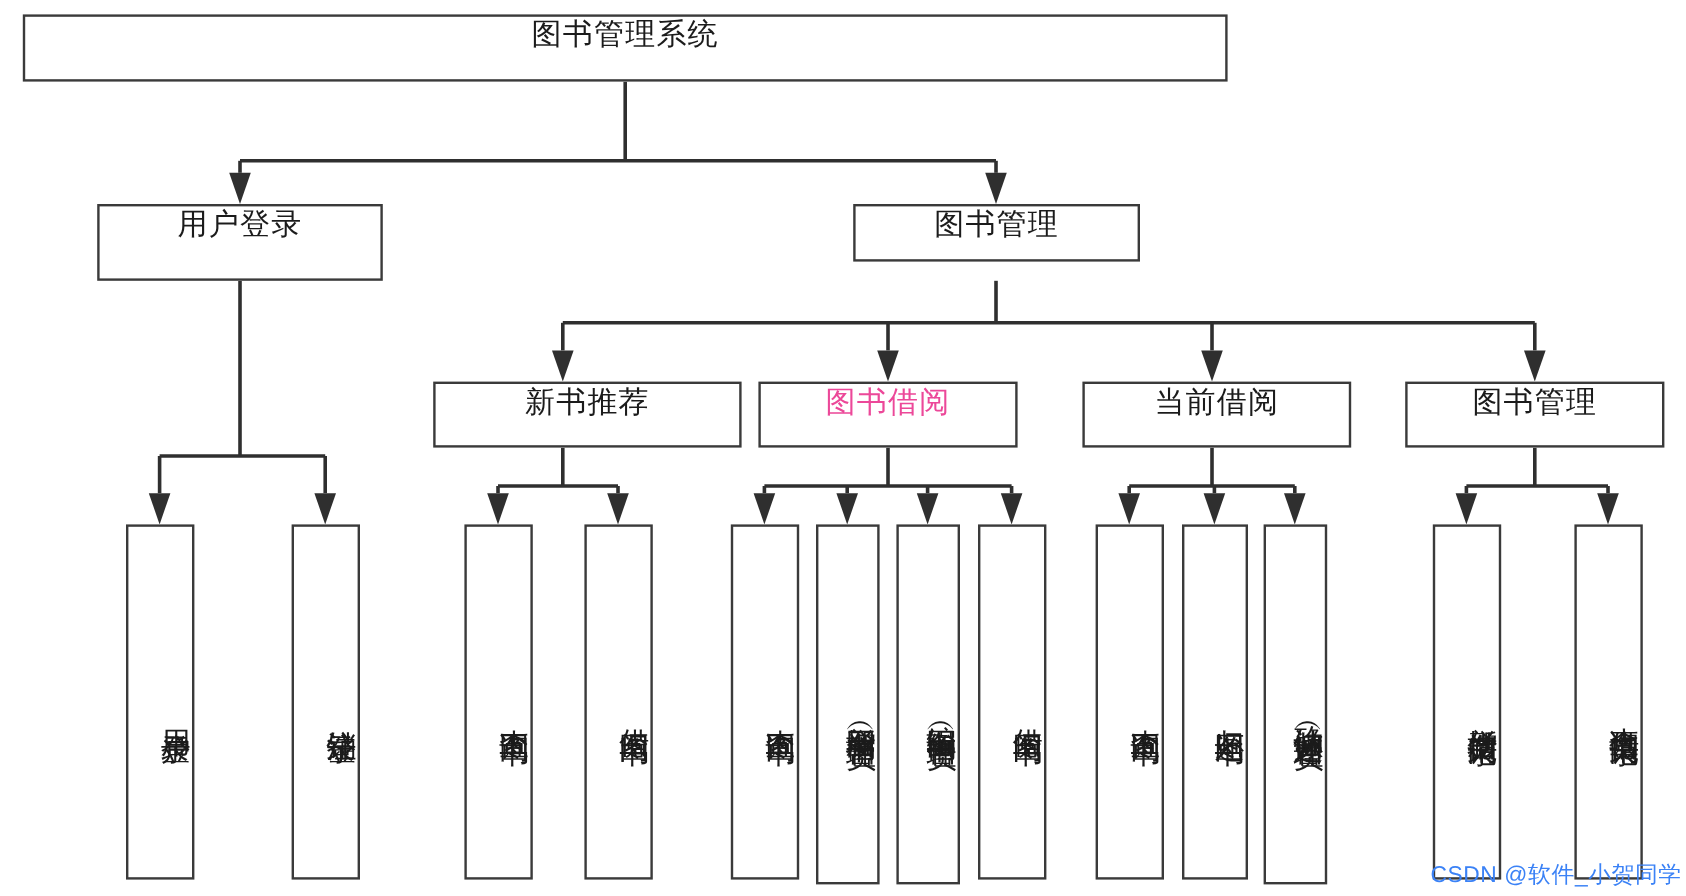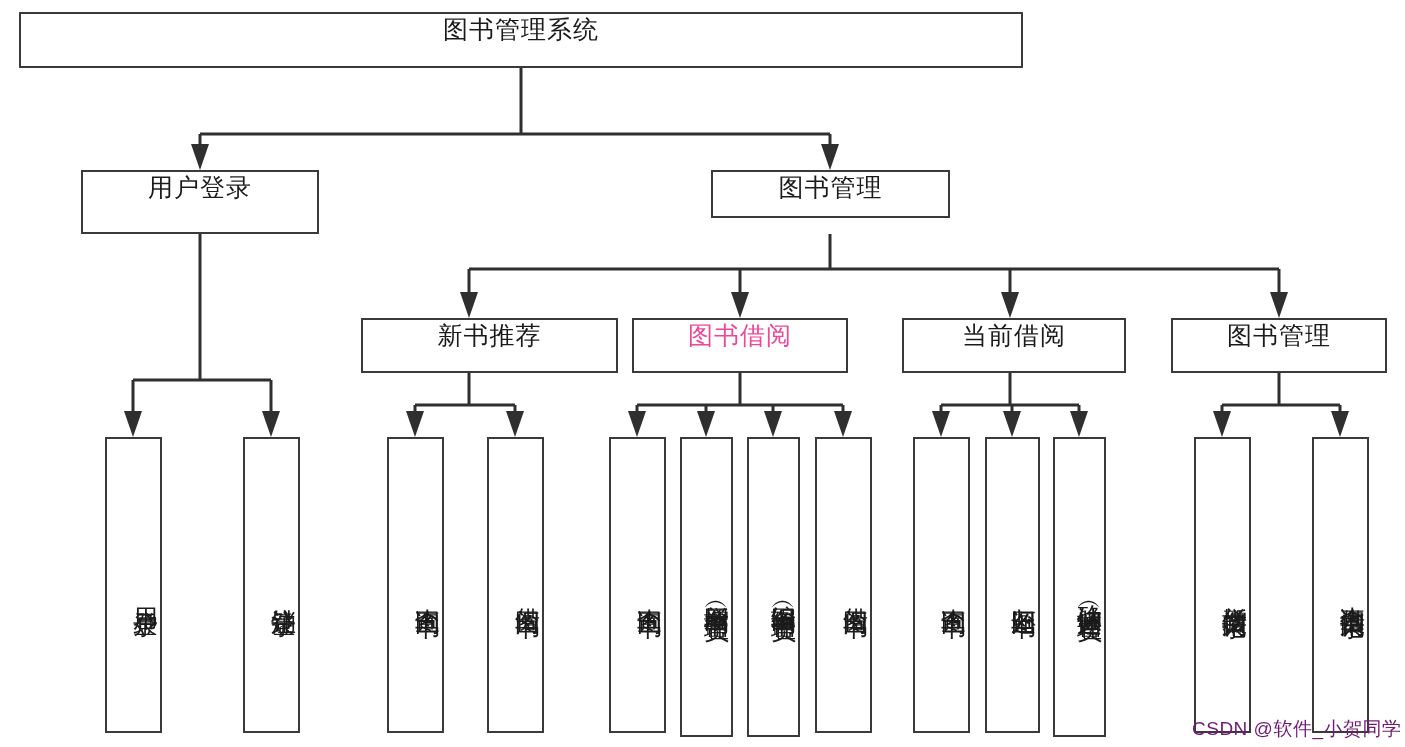--- a/index.html
+++ b/index.html
@@ -193,14 +193,14 @@
   </div>
 
   <div class="node vert" style="left: 1194px; top: 437px; width: 57px; height: 296px; border-color: rgb(58, 58, 58); color: rgb(27, 27, 27);">
     <span class="label">新增借阅记录</span>
   </div>
 
   <div class="node vert" style="left: 1312px; top: 437px; width: 57px; height: 296px; border-color: rgb(58, 58, 58); color: rgb(27, 27, 27);">
     <span class="label">查询借阅记录</span>
   </div>
 
-  <div class="watermark" style="left: 1192px; top: 716px; color: #701a75;">CSDN @软件_小贺同学</div>
+  <div class="watermark" style="left: 1192px; top: 716px; color: #3b82f6;">CSDN @软件_小贺同学</div>
 </div>
 
 </body></html>

